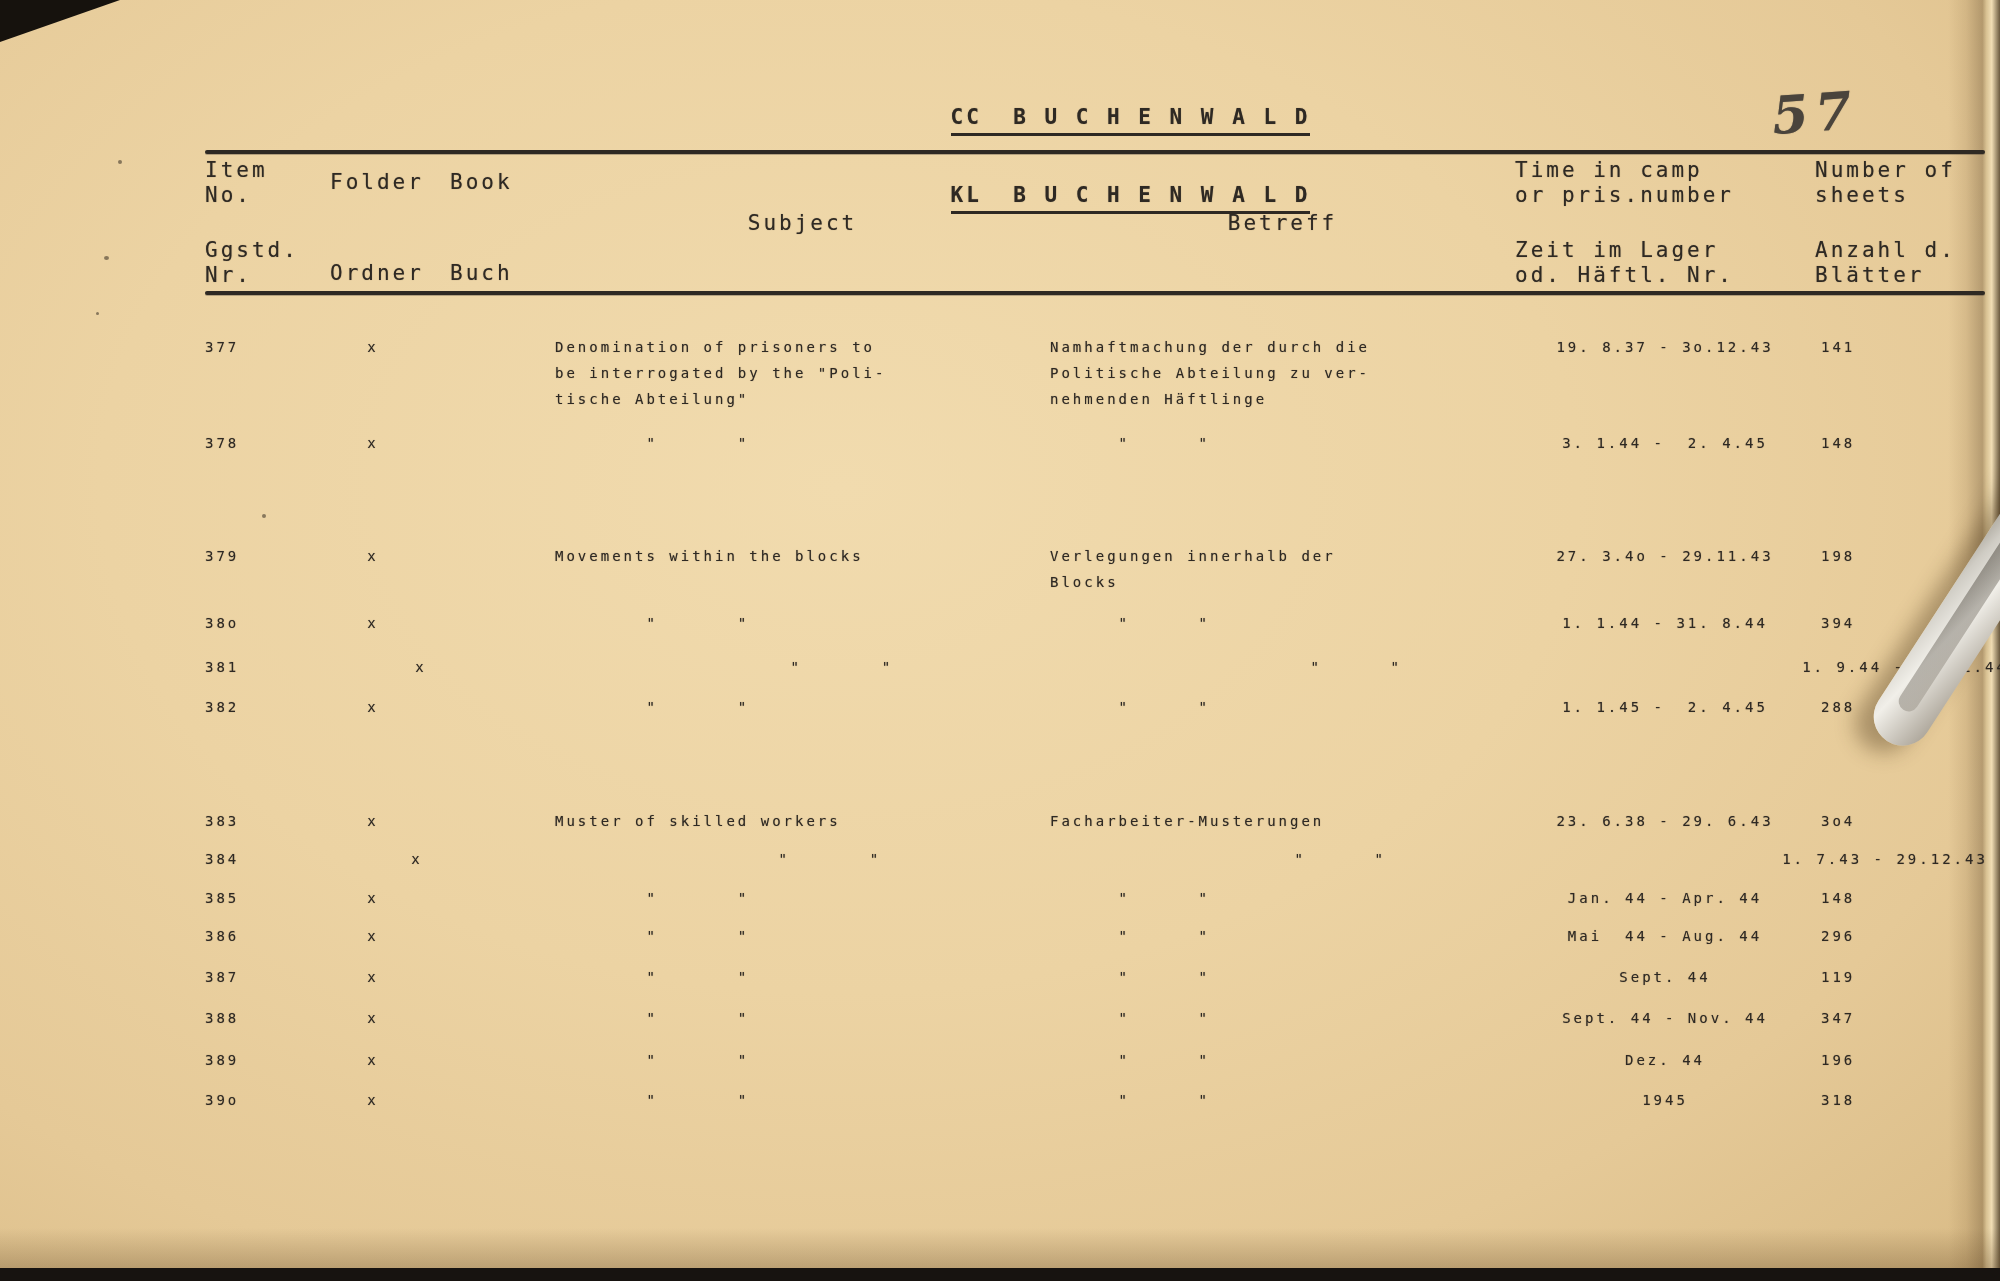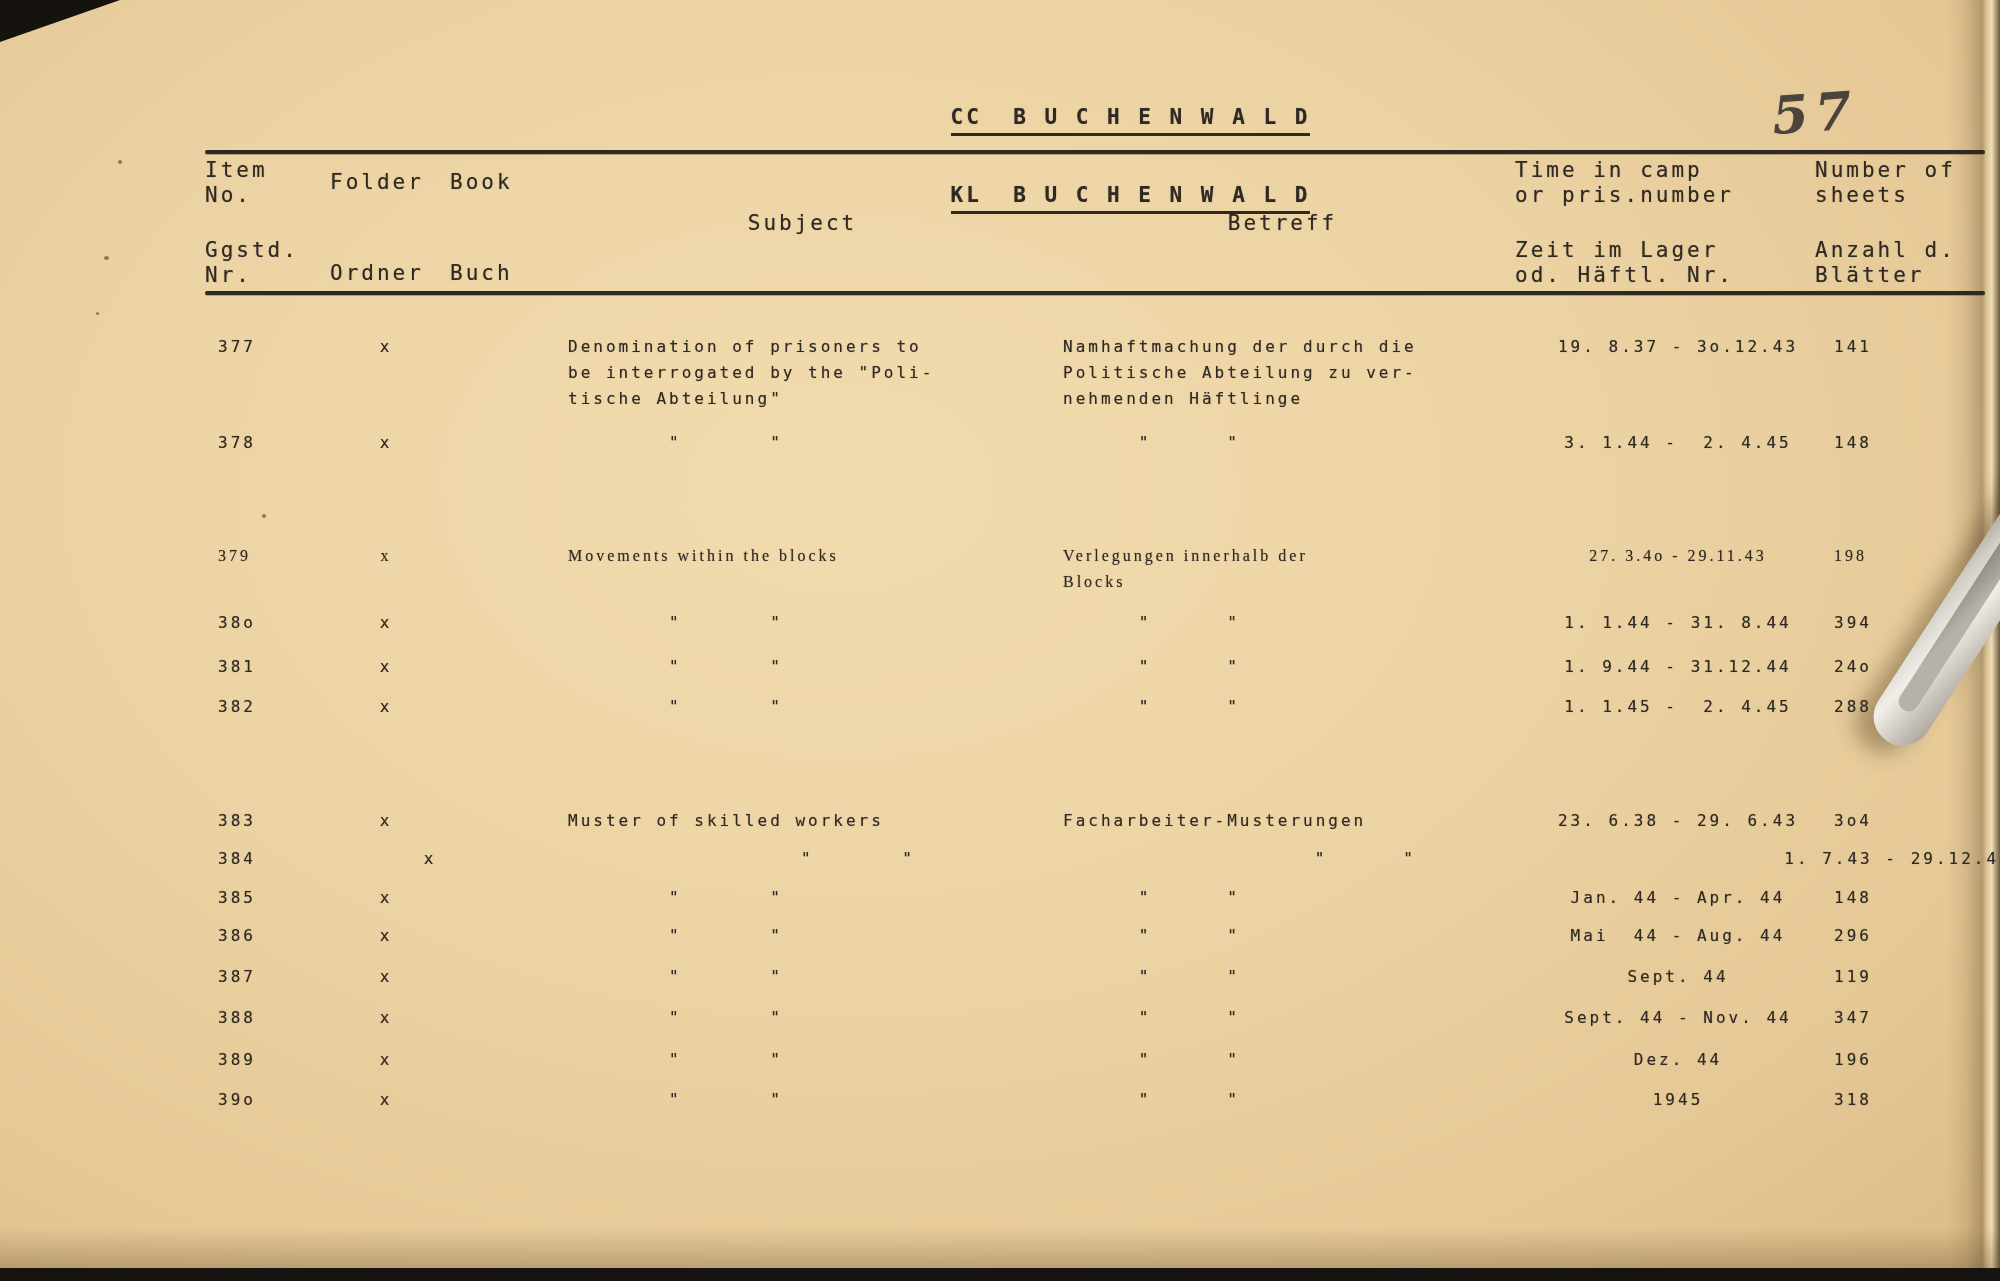--- a/index.html
+++ b/index.html
@@ -54,31 +54,31 @@
   .h-folder .en, .h-book .en{ margin-top:12px; }
   .h-folder .de, .h-book .de{ margin-bottom:2px; }
   .h-center{ justify-content:center; text-align:center; }
 
   
   .tbody{ position:absolute; left:205px; top:296px; width:1780px; }
   .t-row{
     display:grid;
     grid-template-columns:125px 120px 105px 495px 465px 300px 170px;
     align-items:start;
-    font-size:16px; line-height:26px; letter-spacing:3px;margin-left:13px;
+    font-size:14px; line-height:26px; letter-spacing:3px;
   }
   .cell{ white-space:pre; }
   .c-folder{ text-align:center; padding-right:34px; }
   .c-time{ text-align:center; }
   .c-sheets{ padding-left:6px; }
   .t-row:nth-child(1){ margin-top:38px; }
   .t-row:nth-child(2){ margin-top:18px; }
-  .t-row:nth-child(3){ margin-top:87px;font-family:Liberation Serif, serif; }
+  .t-row:nth-child(3){ margin-top:87px; }
   .t-row:nth-child(4){ margin-top:15px; }
-  .t-row:nth-child(5){ margin-top:18px; }
+  .t-row:nth-child(5){ margin-top:18px;gap:48px; }
   .t-row:nth-child(6){ margin-top:14px; }
   .t-row:nth-child(7){ margin-top:88px; }
   .t-row:nth-child(8){ margin-top:12px;gap:44px; }
   .t-row:nth-child(9){ margin-top:13px; }
   .t-row:nth-child(10){ margin-top:12px; }
   .t-row:nth-child(11){ margin-top:15px; }
   .t-row:nth-child(12){ margin-top:15px; }
   .t-row:nth-child(13){ margin-top:16px; }
   .t-row:nth-child(14){ margin-top:14px; }
 

